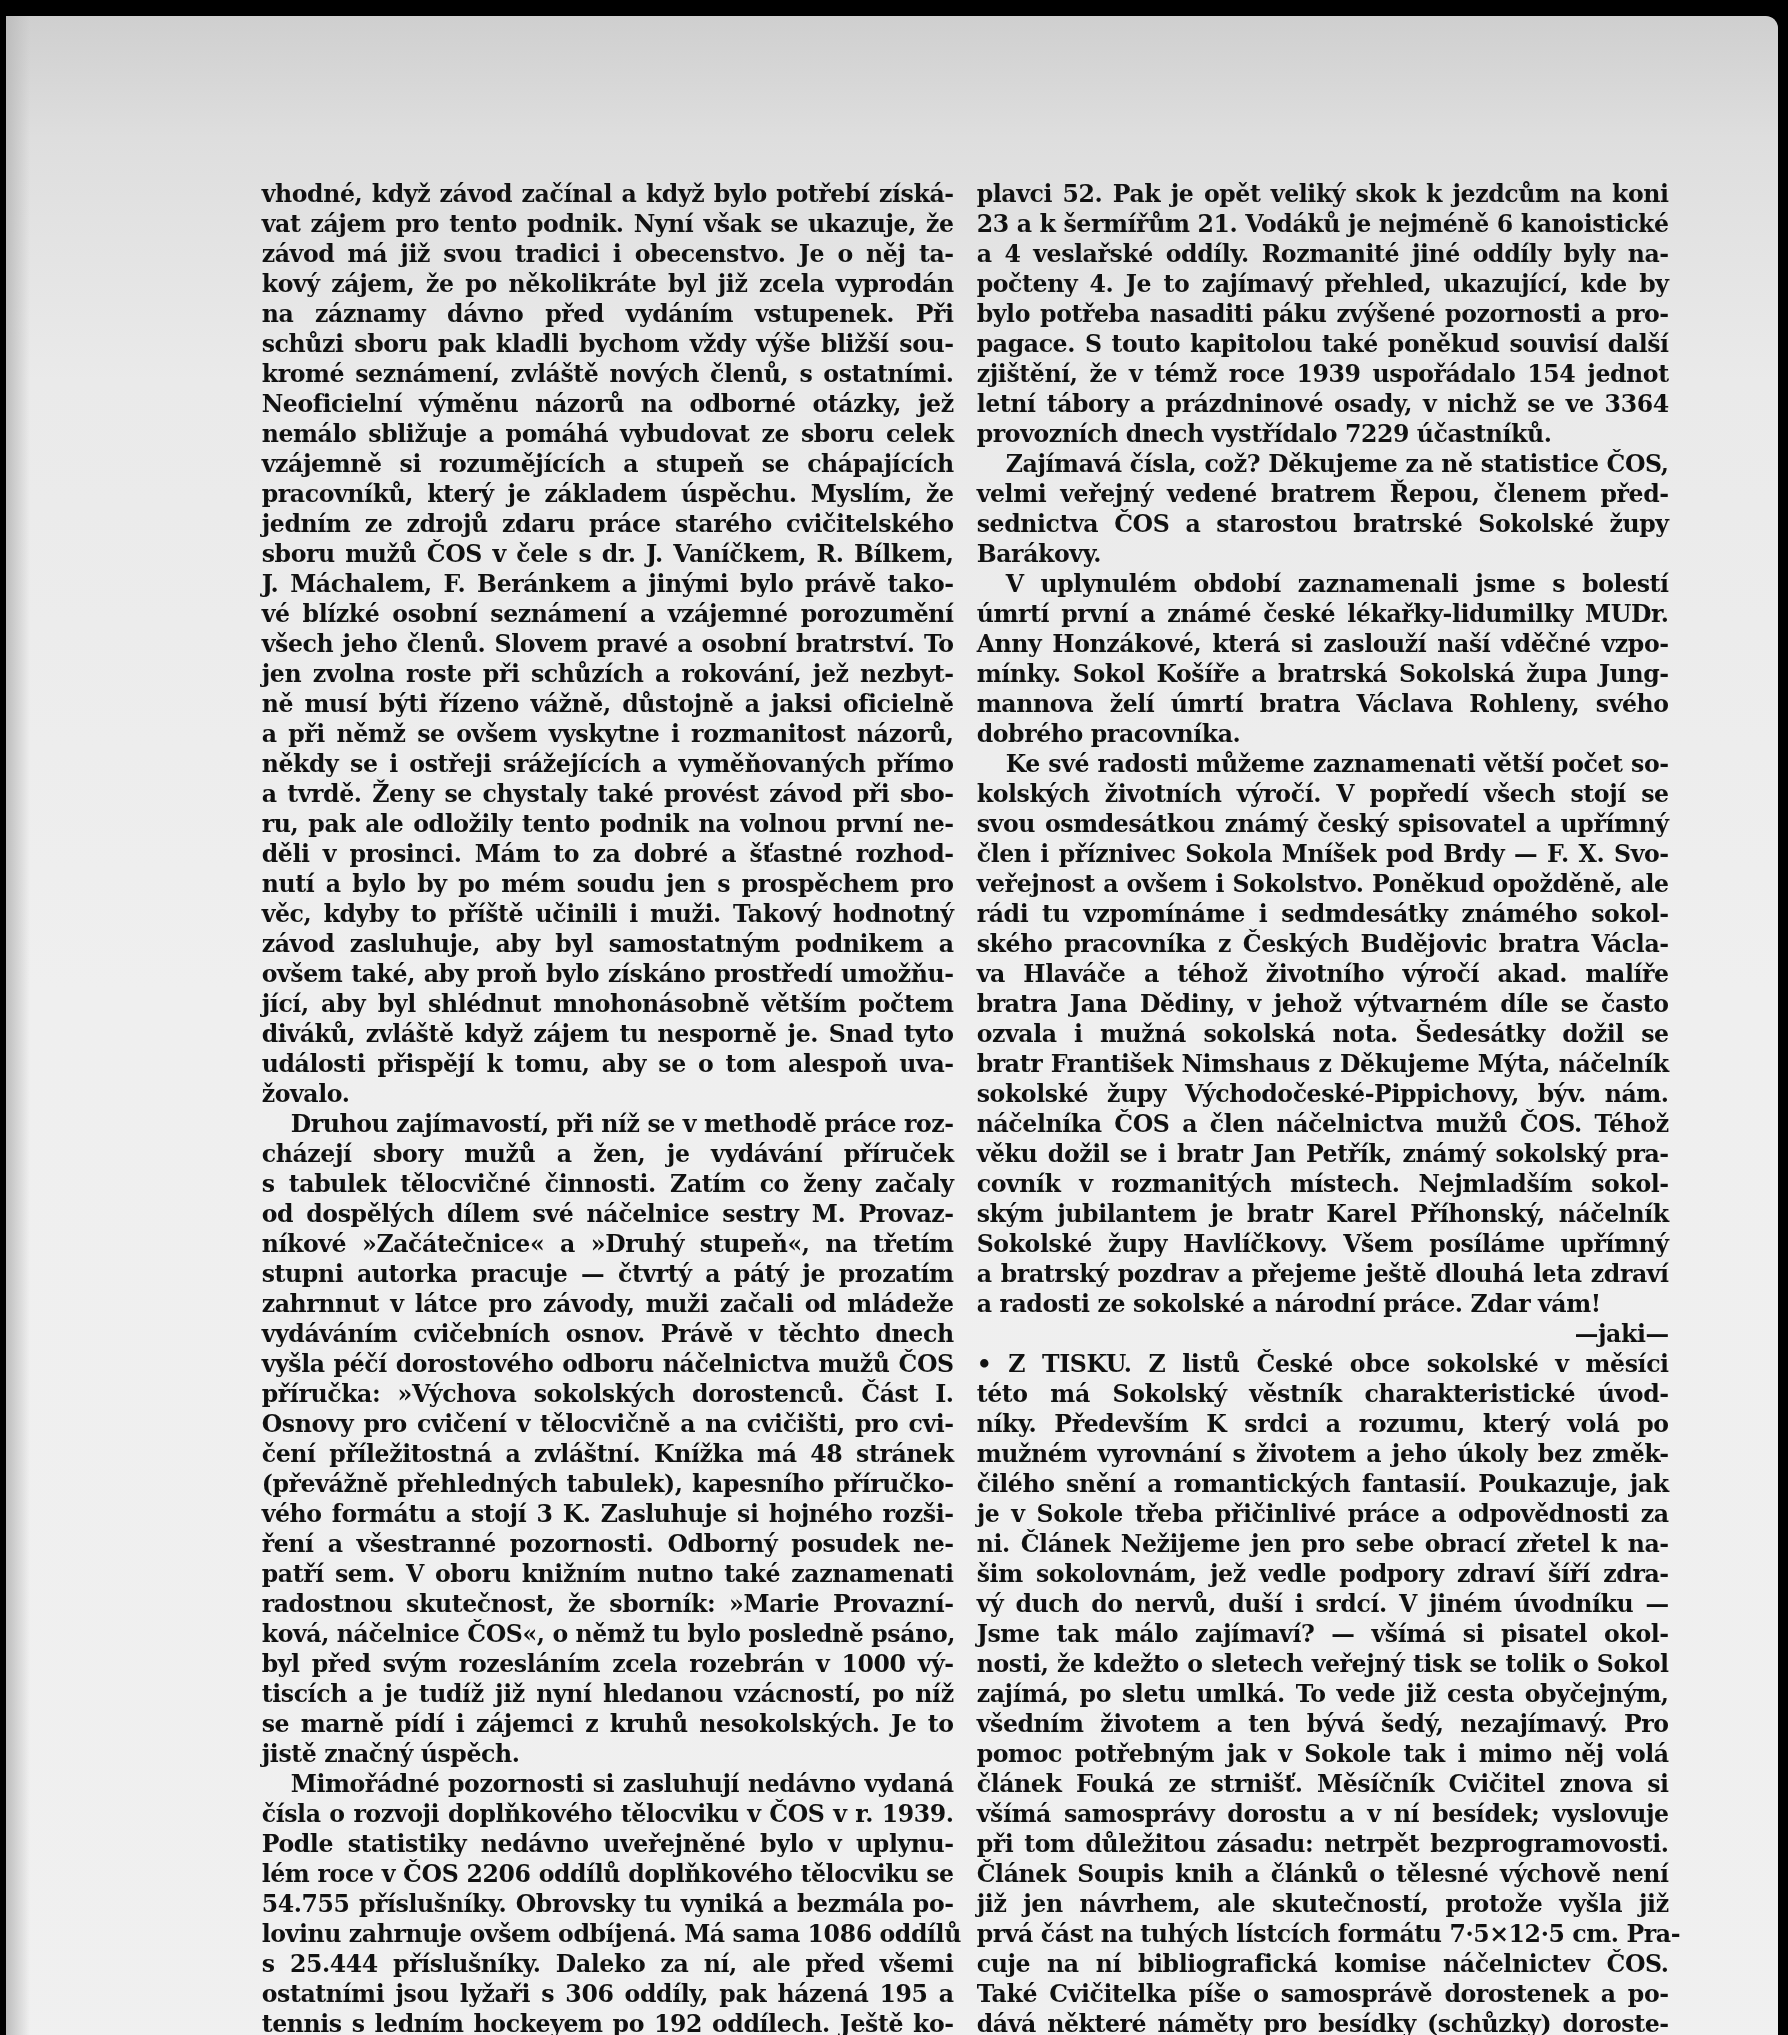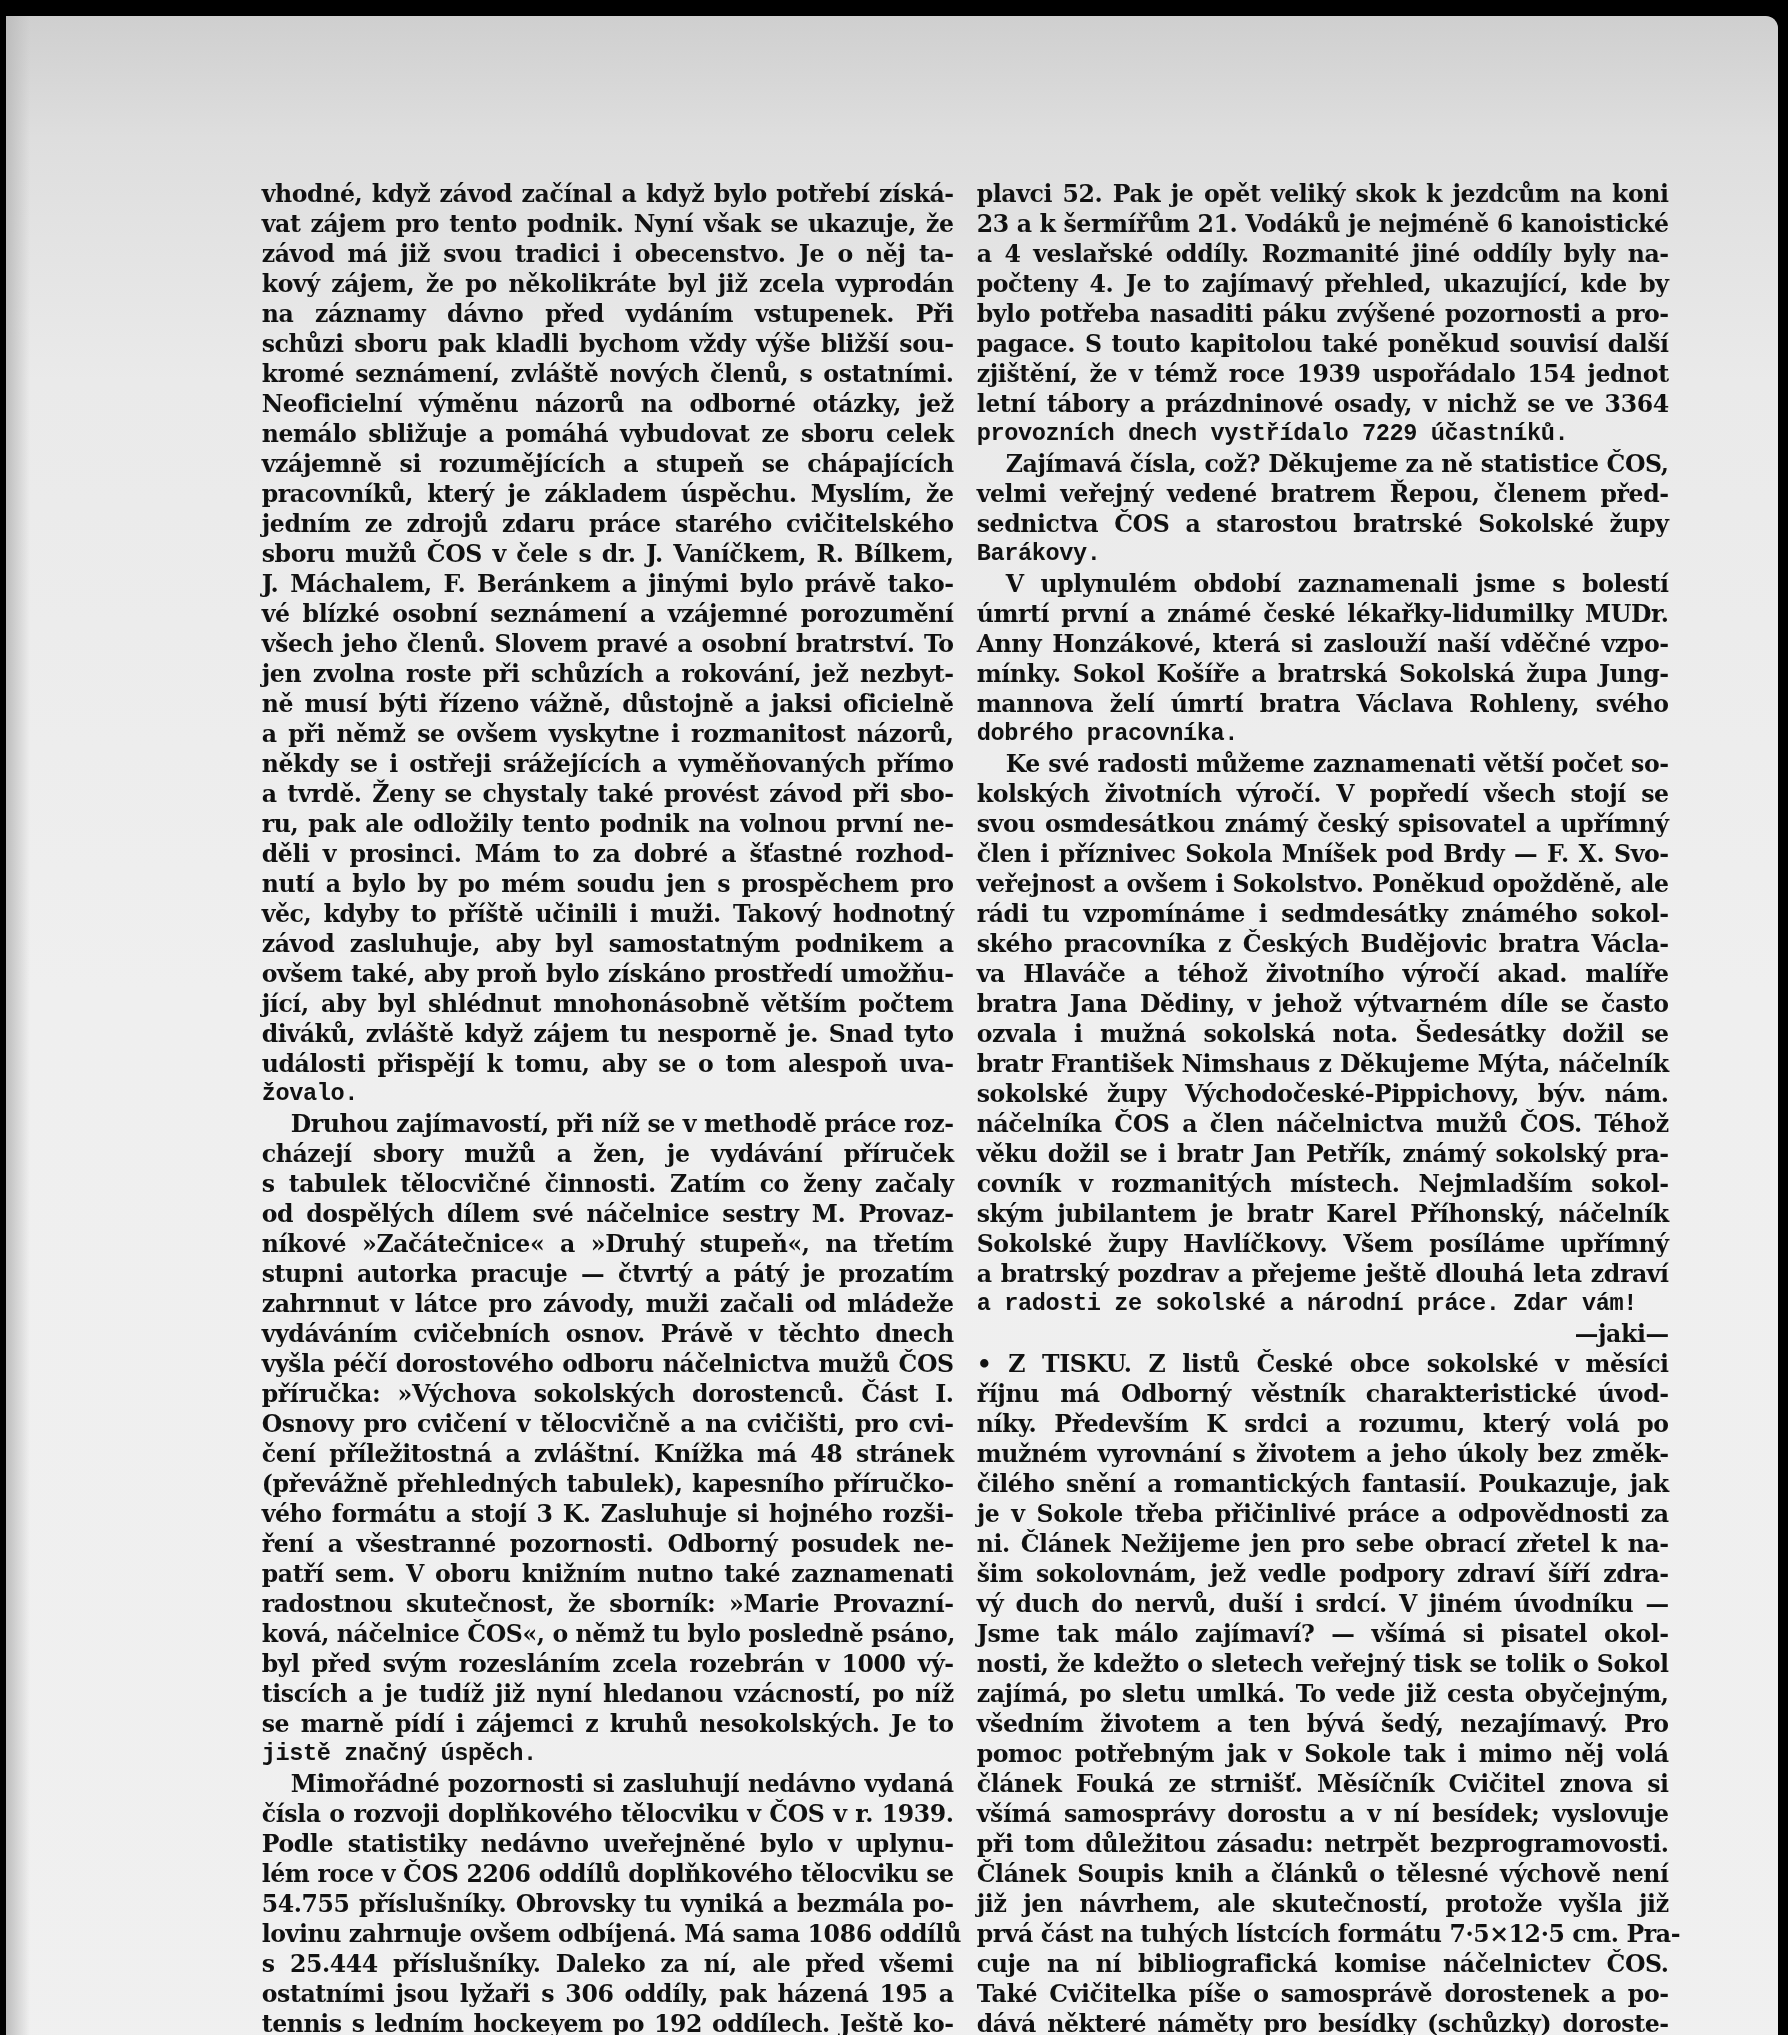--- a/index.html
+++ b/index.html
@@ -22,21 +22,21 @@
     color: #111;
     font-size: 23.6px; line-height: 30px; font-weight: bold;
     letter-spacing: -0.4px;
   }
   .col-left { left: 256px; }
   .col-right { left: 971px; }
   .line {
     display: block; white-space: nowrap; height: 30px;
     text-align: justify; text-align-last: justify;
   }
-  .line.last { text-align-last: left; font-family: Liberation Mono, monospace; }
+  .line.last { text-align-last: left; }
   .line.indent { padding-left: 29px; }
   .line.right { text-align: left; text-align-last: right; }
 </style>
 </head>
 <body>
 
 <div class="page">
   <div class="column col-left" id="col-left">
       <span class="line">vhodné, když závod začínal a když bylo potřebí získá-</span>
       <span class="line">vat zájem pro tento podnik. Nyní však se ukazuje, že</span>
@@ -136,21 +136,21 @@
       <span class="line">sokolské župy Východočeské-Pippichovy, býv. nám.</span>
       <span class="line">náčelníka ČOS a člen náčelnictva mužů ČOS. Téhož</span>
       <span class="line">věku dožil se i bratr Jan Petřík, známý sokolský pra-</span>
       <span class="line">covník v rozmanitých místech. Nejmladším sokol-</span>
       <span class="line">ským jubilantem je bratr Karel Příhonský, náčelník</span>
       <span class="line">Sokolské župy Havlíčkovy. Všem posíláme upřímný</span>
       <span class="line">a bratrský pozdrav a přejeme ještě dlouhá leta zdraví</span>
       <span class="line last">a radosti ze sokolské a národní práce. Zdar vám!</span>
       <span class="line right">—jaki—</span>
       <span class="line">• Z TISKU. Z listů České obce sokolské v měsíci</span>
-      <span class="line">říjnu má Odborný věstník charakteristické úvod-</span>
+      <span class="line">této má Sokolský věstník charakteristické úvod-</span>
       <span class="line">níky. Především K srdci a rozumu, který volá po</span>
       <span class="line">mužném vyrovnání s životem a jeho úkoly bez změk-</span>
       <span class="line">čilého snění a romantických fantasií. Poukazuje, jak</span>
       <span class="line">je v Sokole třeba přičinlivé práce a odpovědnosti za</span>
       <span class="line">ni. Článek Nežijeme jen pro sebe obrací zřetel k na-</span>
       <span class="line">šim sokolovnám, jež vedle podpory zdraví šíří zdra-</span>
       <span class="line">vý duch do nervů, duší i srdcí. V jiném úvodníku —</span>
       <span class="line">Jsme tak málo zajímaví? — všímá si pisatel okol-</span>
       <span class="line">nosti, že kdežto o sletech veřejný tisk se tolik o Sokol</span>
       <span class="line">zajímá, po sletu umlká. To vede již cesta obyčejným,</span>

